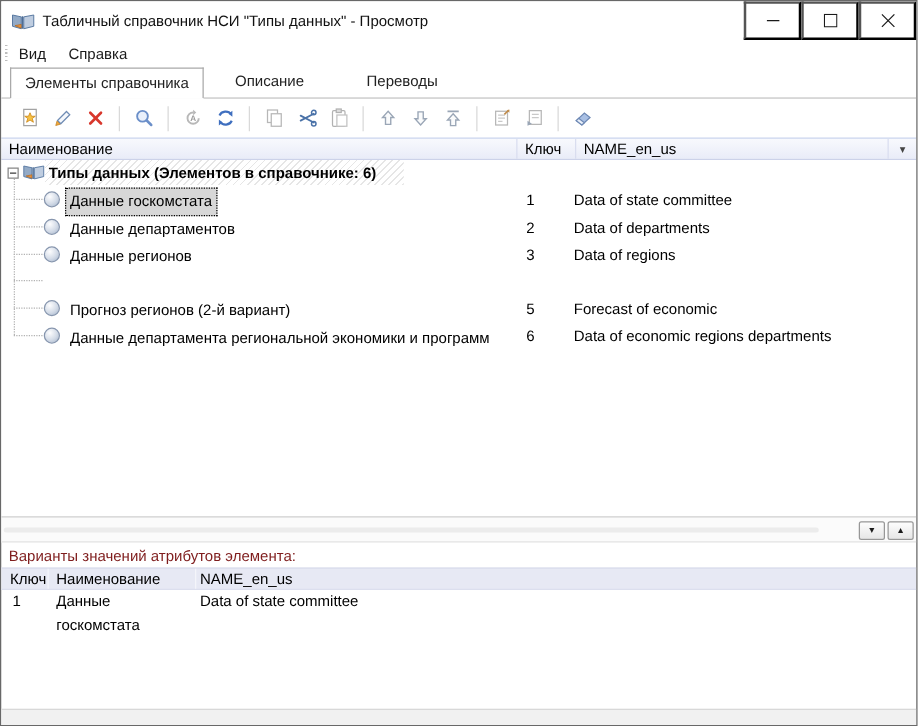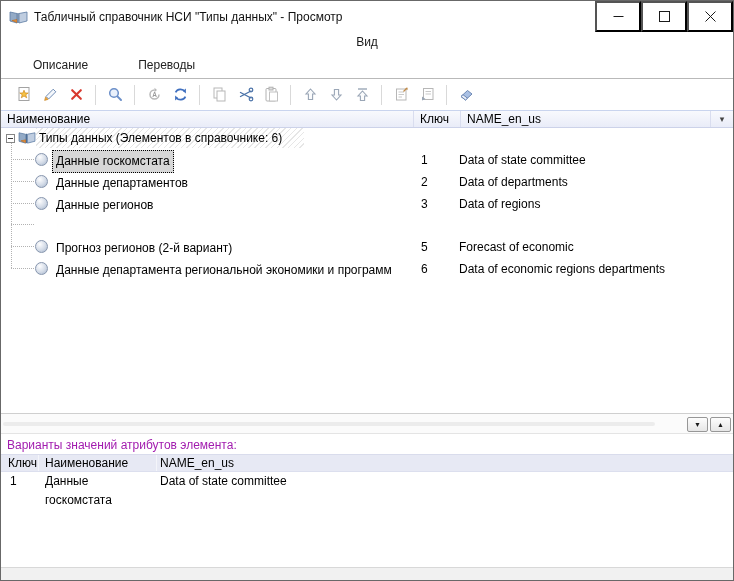--- a/index.html
+++ b/index.html
@@ -9,21 +9,21 @@
     border:1px solid #686868;overflow:hidden;
     font-family:"Liberation Sans","DejaVu Sans",sans-serif;font-size:12px;color:#000;
   }
   
   .titlebar{position:absolute;left:0;top:0;width:732px;height:31px;background:#fff;display:flex;align-items:center;}
   .title-icon{margin-left:8px;width:19px;height:16px;flex:0 0 auto;}
   .title-text{margin-left:6px;font-size:12px;color:#111;white-space:nowrap;}
   .winbtns{position:absolute;right:0;top:0;height:31px;display:flex;}
   .winbtn{width:46px;height:31px;display:flex;align-items:center;justify-content:center;background:#fff;}
   
-  .menubar{position:absolute;left:0;top:31px;width:732px;height:21px;background:#fff;display:flex;align-items:center;flex-direction:column;}
+  .menubar{position:absolute;left:0;top:31px;width:732px;height:21px;background:#fff;display:flex;align-items:center;}
   .gripper{width:2px;height:14px;margin-left:3px;background:repeating-linear-gradient(#bdbdbd 0 1px,transparent 1px 3px);}
   .menuitem{padding:0 9px;line-height:20px;color:#1a1a1a;}
   .menuitem:first-of-type{margin-left:9px;}
   
   .tabstrip{position:absolute;left:0;top:52px;width:732px;height:26px;background:#fff;border-bottom:1px solid #b9b9b9;display:flex;align-items:flex-end;padding-left:7px;}
   .tab{line-height:23px;color:#222;}
   .tab.active{width:155px;height:25px;text-align:center;background:#fff;border:1px solid #a9a9a9;border-bottom:1px solid #fff;margin-bottom:-1px;}
   .tab.inactive{height:24px;padding:0 25px;}
   
   .toolbar{position:absolute;left:0;top:78px;width:732px;height:31px;background:#fff;display:flex;align-items:center;padding-left:10px;}
@@ -40,37 +40,37 @@
   
   .tree{position:absolute;left:0;top:127px;width:732px;height:285px;background:#fff;overflow:hidden;}
   .vline{position:absolute;left:10px;top:15px;height:125px;width:0;border-left:1px dotted #b2b2b2;}
   .hstub{position:absolute;left:10px;width:23px;height:0;border-top:1px dotted #b2b2b2;}
   .trow{position:absolute;left:0;right:0;height:22px;line-height:21px;}
   .trow-root{position:absolute;left:0;right:0;height:21px;line-height:20px;}
   .expandbox{position:absolute;left:5px;top:6px;width:9px;height:9px;background:#fff;border:1px solid #868686;}
   .expandbox::after{content:"";position:absolute;left:1px;top:3px;width:5px;height:1px;background:#3c3c3c;}
   .bookicon{position:absolute;left:17px;top:2px;}
   .rootlabel{position:absolute;left:35px;top:0;padding:0 22px 0 3px;
-    background:repeating-linear-gradient(135deg,rgba(130,130,130,.20) 0 1px,transparent 1px 4px);}
+    background:repeating-linear-gradient(135deg,rgba(130,130,130,.20) 0 1px,transparent 1px 4px);font-weight:bold;}
   .sphere{position:absolute;left:34px;top:4px;width:13px;height:13px;border-radius:50%;
     background:radial-gradient(circle at 35% 30%,#fdfdfe,#d3dbe7 55%,#a3b3ca);border:1px solid #8796ae;}
   .tlabel{position:absolute;left:51px;top:1px;padding:0 3px;border:1px dotted transparent;white-space:nowrap;}
   .tlabel.sel{background:#d7d7d7;border:1px dotted #000;}
   .ckey{position:absolute;left:420px;top:1px;}
   .cen{position:absolute;left:458px;top:1px;white-space:nowrap;}
   
   .splitter{position:absolute;left:0;top:412px;width:732px;height:21px;background:#fbfbfb;border-top:1px solid #cfcfcf;border-bottom:1px solid #e4e4e4;}
   .groove{position:absolute;left:2px;top:8px;width:652px;height:4px;background:#ececec;border-radius:2px;}
   .spbtn{position:absolute;top:3px;width:21px;height:15px;border:1px solid #979797;border-radius:2px;
     background:linear-gradient(#fdfdfd,#e6e6e6);display:flex;align-items:center;justify-content:center;
     font-size:7px;color:#1a1a1a;padding:0;}
   .spbtn.down{left:686px;}
   .spbtn.up{left:709px;}
   
-  .attr-label{position:absolute;left:6px;top:436px;line-height:16px;color:#a21caf;}
+  .attr-label{position:absolute;left:6px;top:436px;line-height:16px;color:#7f1d1d;}
   .btable-header{position:absolute;left:0;top:453px;width:732px;height:18px;display:flex;background:#e7e9f4;border-top:1px solid #d9dcec;border-bottom:1px solid #dcdfee;}
   .bh-cell{line-height:16px;border-right:1px solid #f4f5fa;}
   .bh-key{width:38px;padding-left:7px;}
   .bh-name{width:118px;padding-left:6px;}
   .bh-en{flex:1;padding-left:3px;border-right:0;}
   .btable-row{position:absolute;left:0;top:471px;width:732px;height:19px;display:flex;line-height:19px;}
   .br-key{width:38px;padding-left:9px;}
   .br-name{width:118px;padding-left:6px;}
   .br-en{flex:1;padding-left:3px;}
   
@@ -111,20 +111,21 @@
     </div>
   </div>
 
   <div class="menubar">
     <span class="gripper"></span>
     <span class="menuitem">Вид</span>
     <span class="menuitem">Справка</span>
   </div>
 
   <div class="tabstrip">
+    <span class="tab active">Элементы справочника</span>
     <span class="tab inactive">Описание</span>
     <span class="tab inactive">Переводы</span>
   </div>
 
   <div class="toolbar">
     <button class="tbtn">
       <svg width="17" height="17" viewBox="0 0 17 17">
         <rect x="3" y="1.5" width="10" height="13" fill="#fff" stroke="#a3a3a3"></rect>
         <polygon points="8,4.2 9.2,7 12.2,7 9.8,8.8 10.7,11.8 8,10 5.3,11.8 6.2,8.8 3.8,7 6.8,7" fill="#f6c244" stroke="#cf8a1c" stroke-width="0.7"></polygon>
       </svg>

